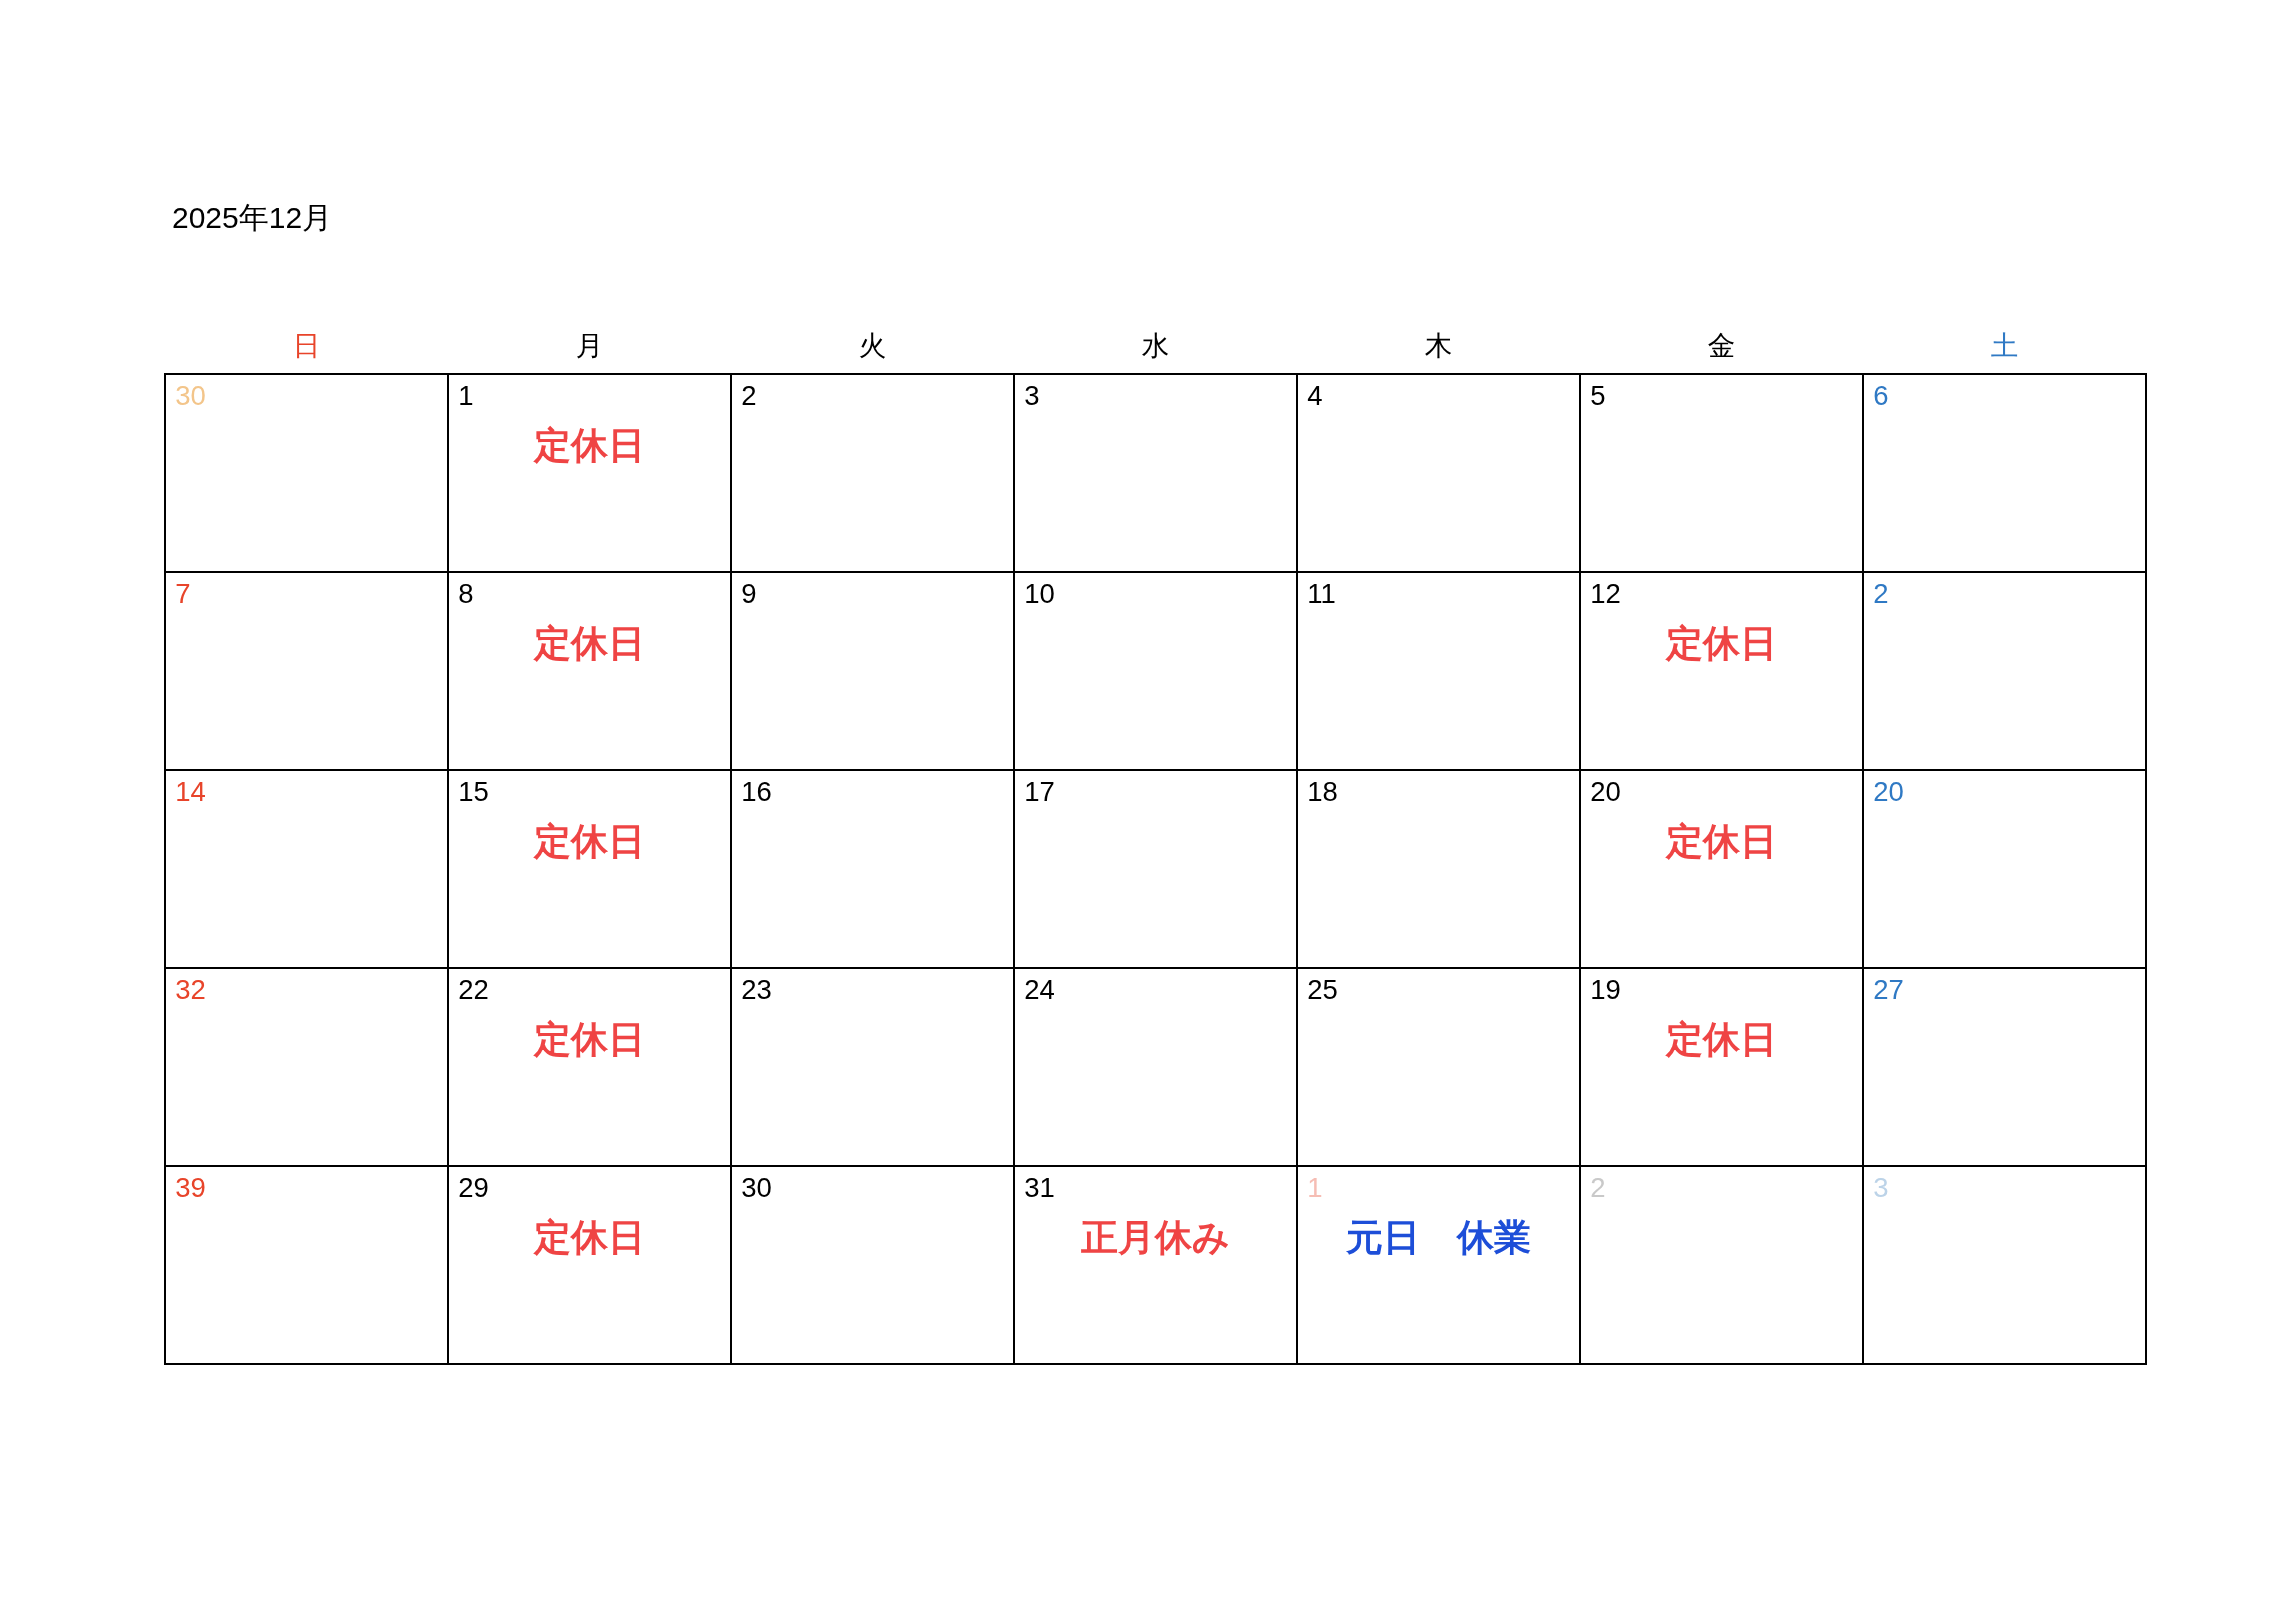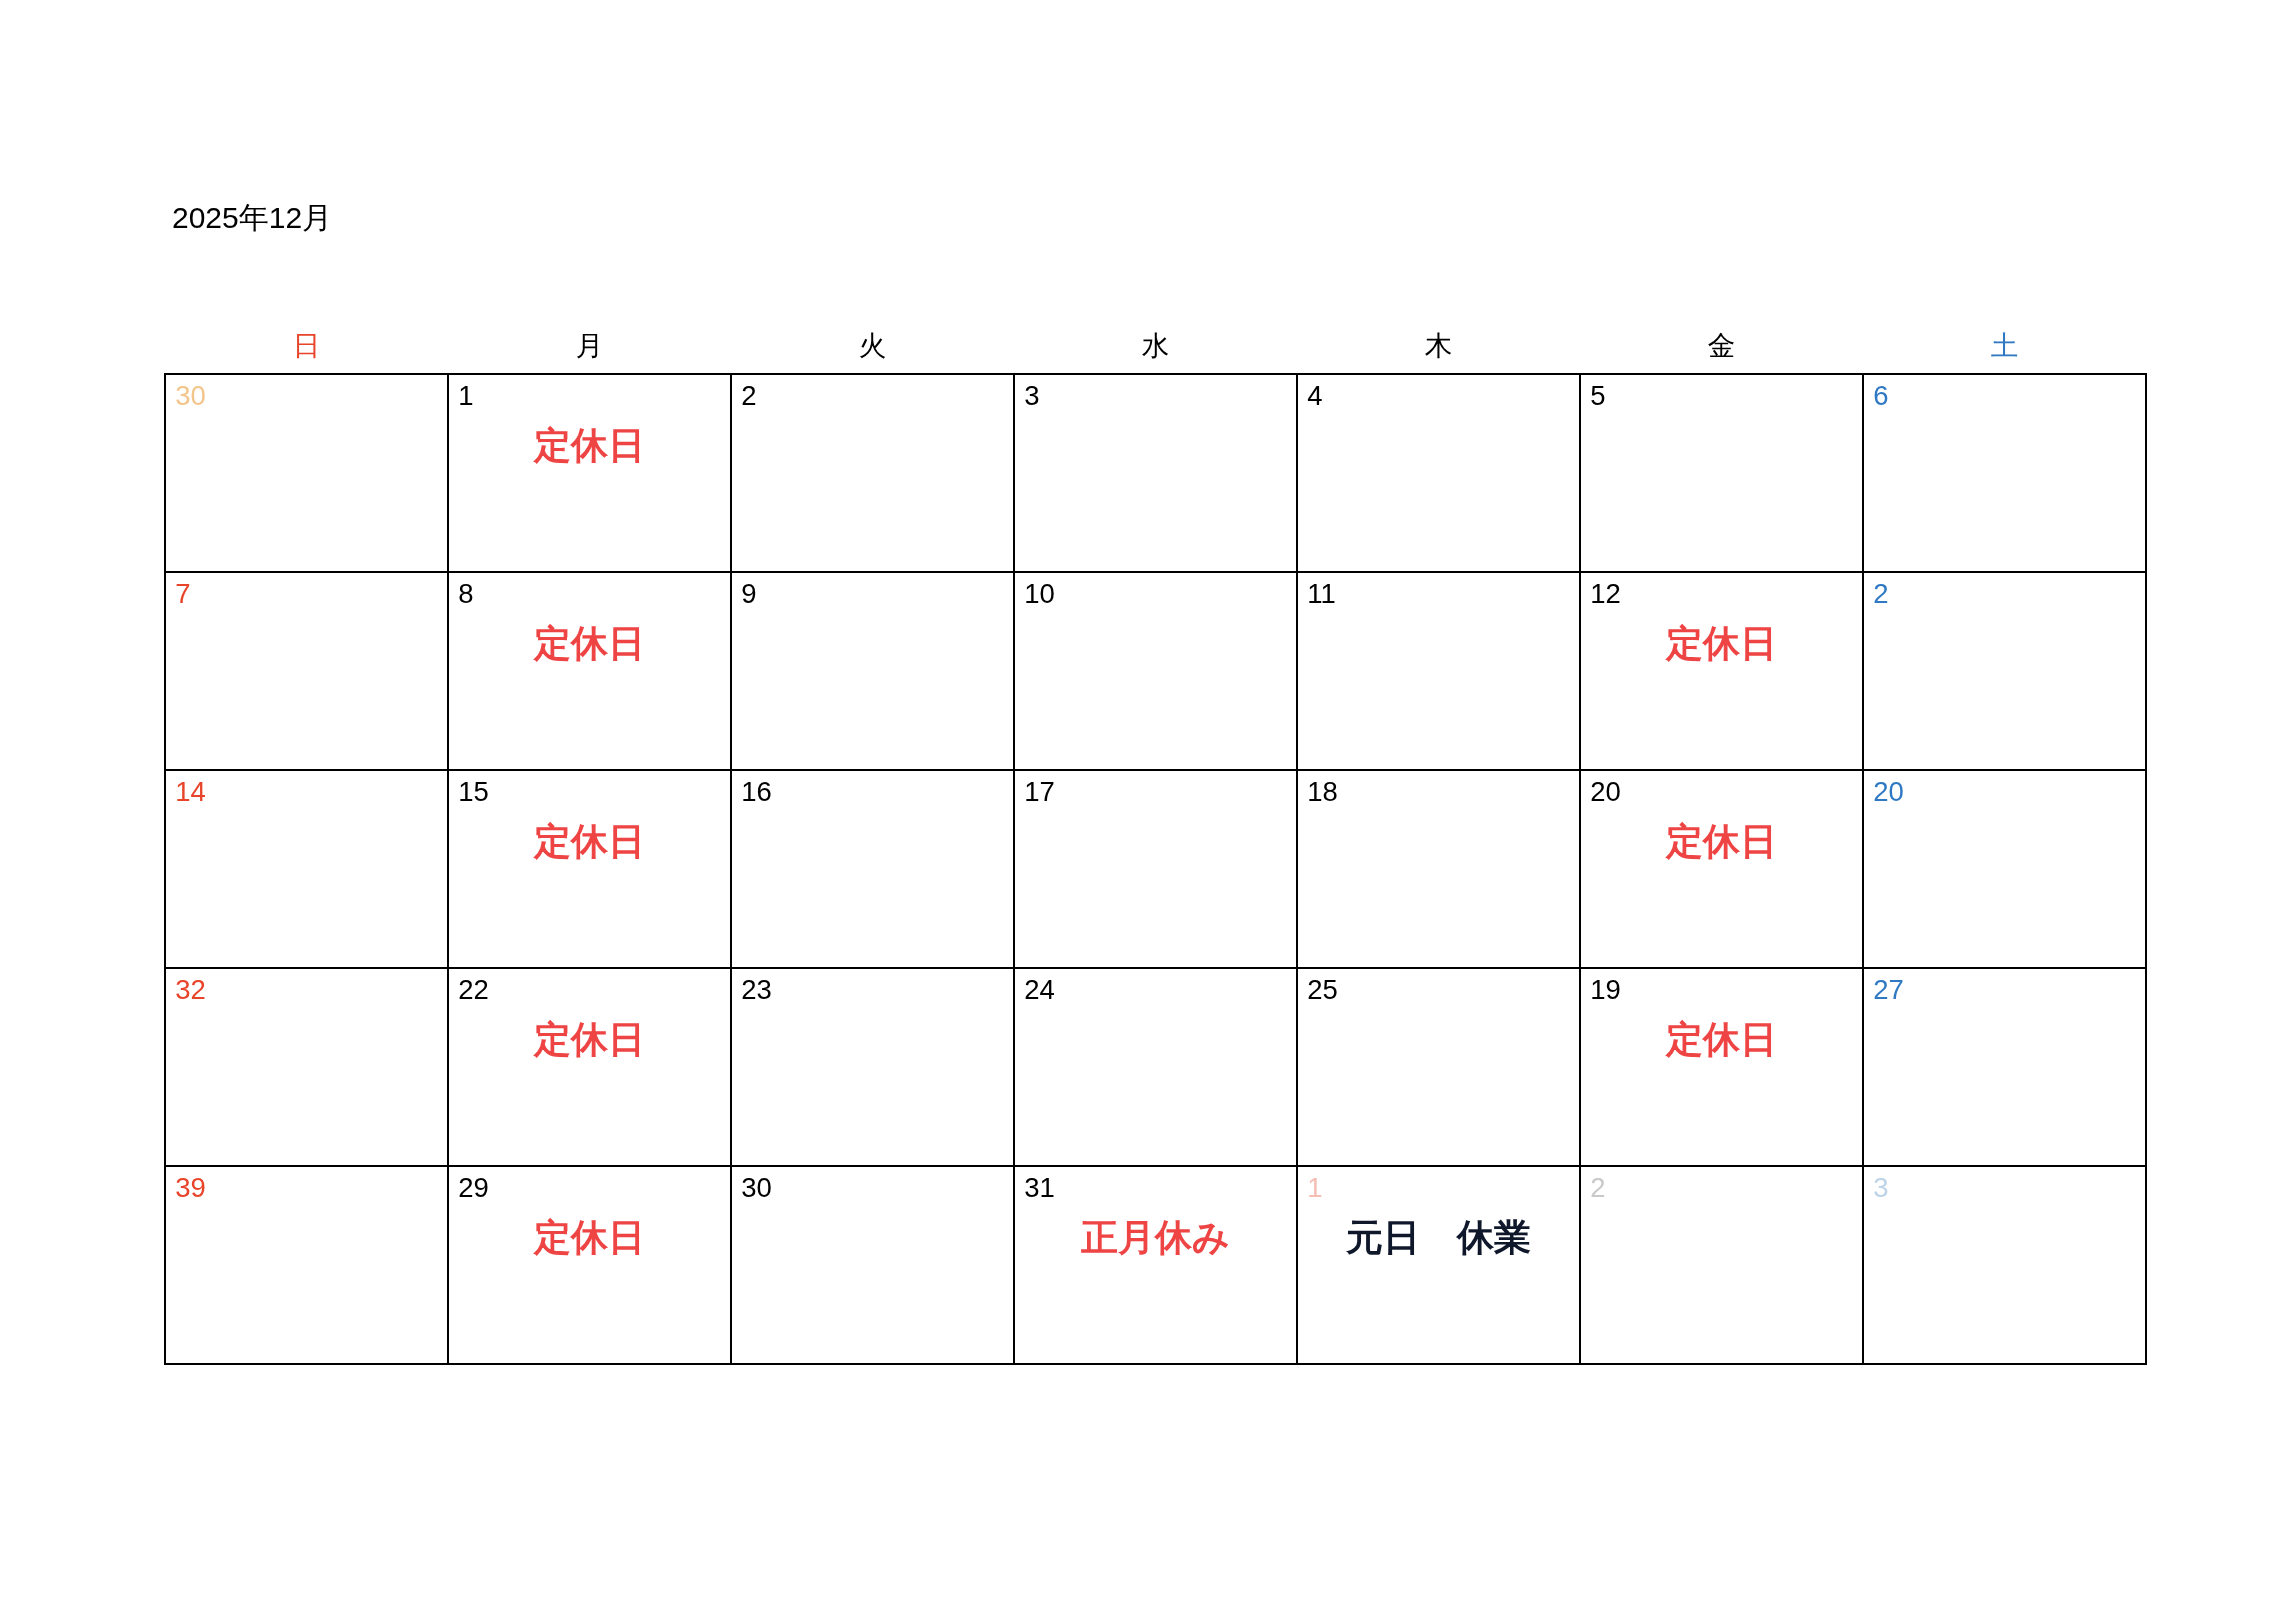--- a/index.html
+++ b/index.html
@@ -84,21 +84,21 @@
     left: 0;
     right: 0;
     top: 51px;
     text-align: center;
     font-size: 37px;
     font-weight: bold;
     line-height: 1.1;
     color: #ef4444;
     white-space: nowrap;
   }
-  .event.faded { color: #0f172a; }
+  .event.faded { color: #1d4ed8; }
   .event.wide {
     left: -6.5px;
     right: -6.5px;
   }
 </style>
 </head>
 <body>
 
 <div class="page">
 

